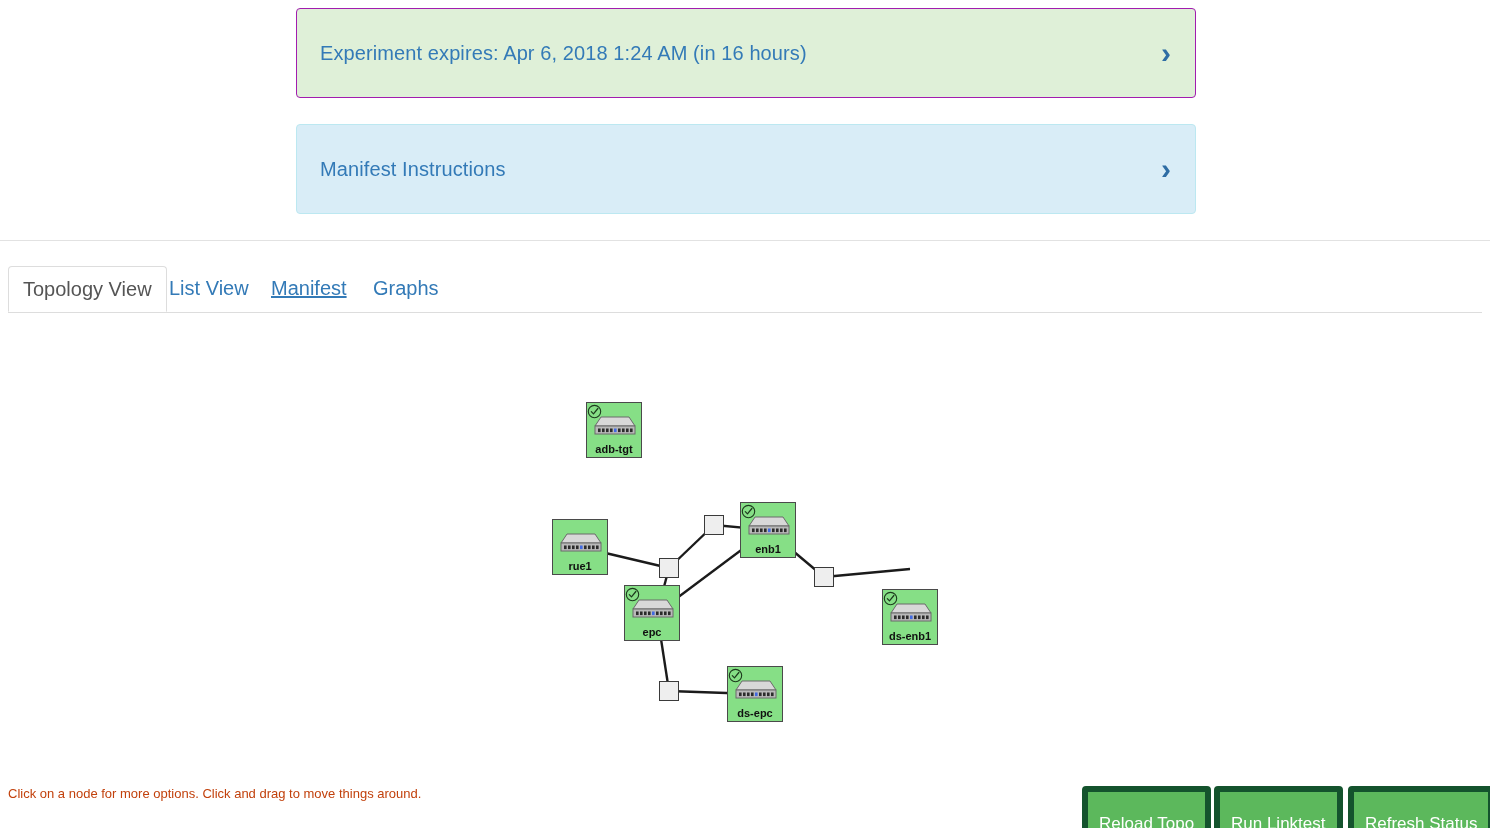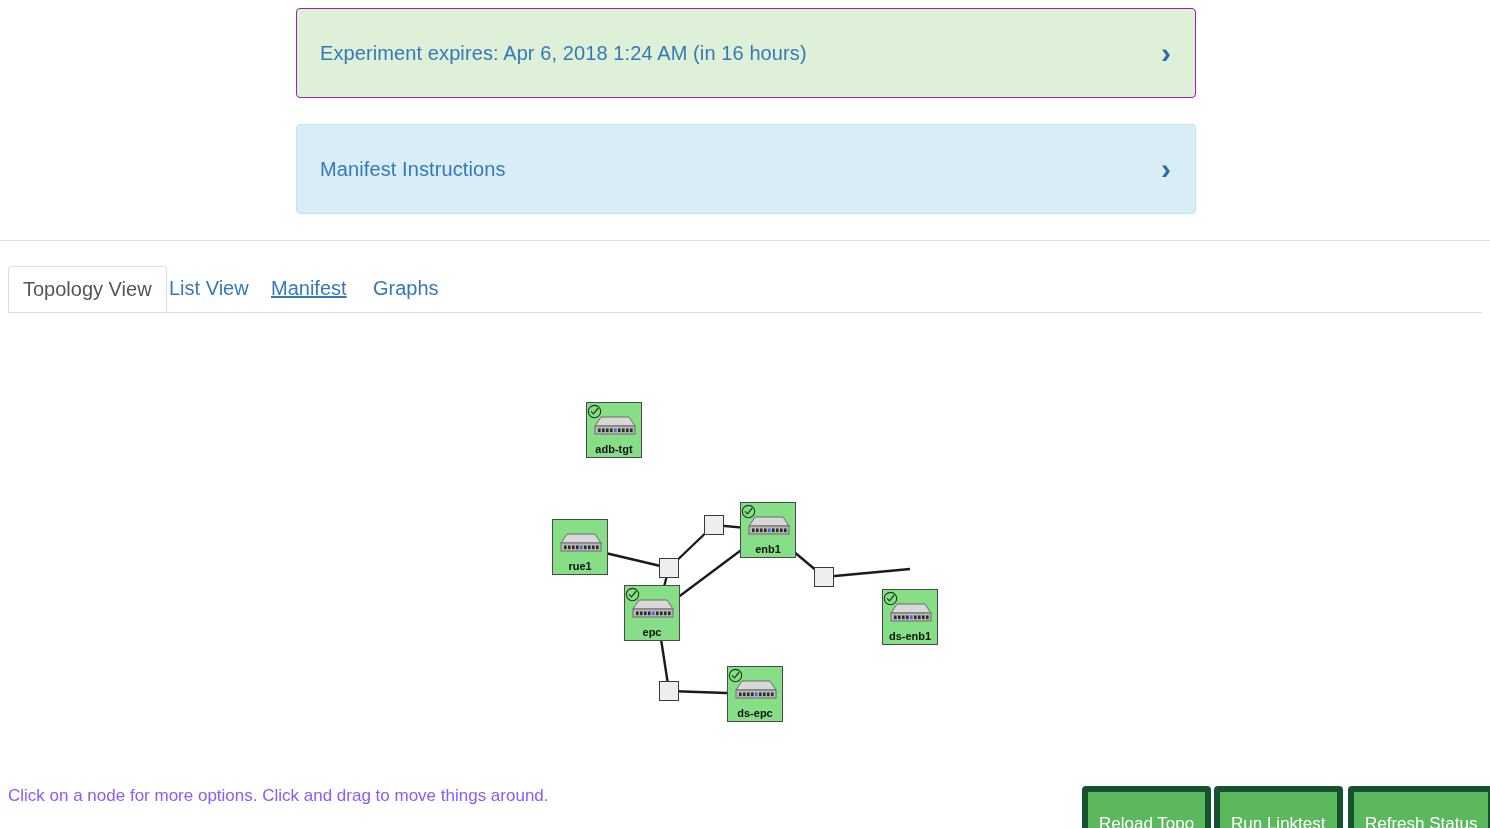--- a/index.html
+++ b/index.html
@@ -165,22 +165,22 @@
     border: 1.5px solid #3a3a3a;
     box-sizing: border-box;
     cursor: pointer;
   }
 
   
   .hint {
     position: absolute;
     left: 8px;
     top: 786px;
-    font-size: 17px;
-    color: #8b5cf6;
+    font-size: 13px;
+    color: #c2410c;
     white-space: nowrap;
   }
   .btn {
     position: absolute;
     top: 786px;
     height: 30px;
     line-height: 28px;
     padding: 18px 11px;
     box-sizing: border-box;
     background: #5cb85c;

